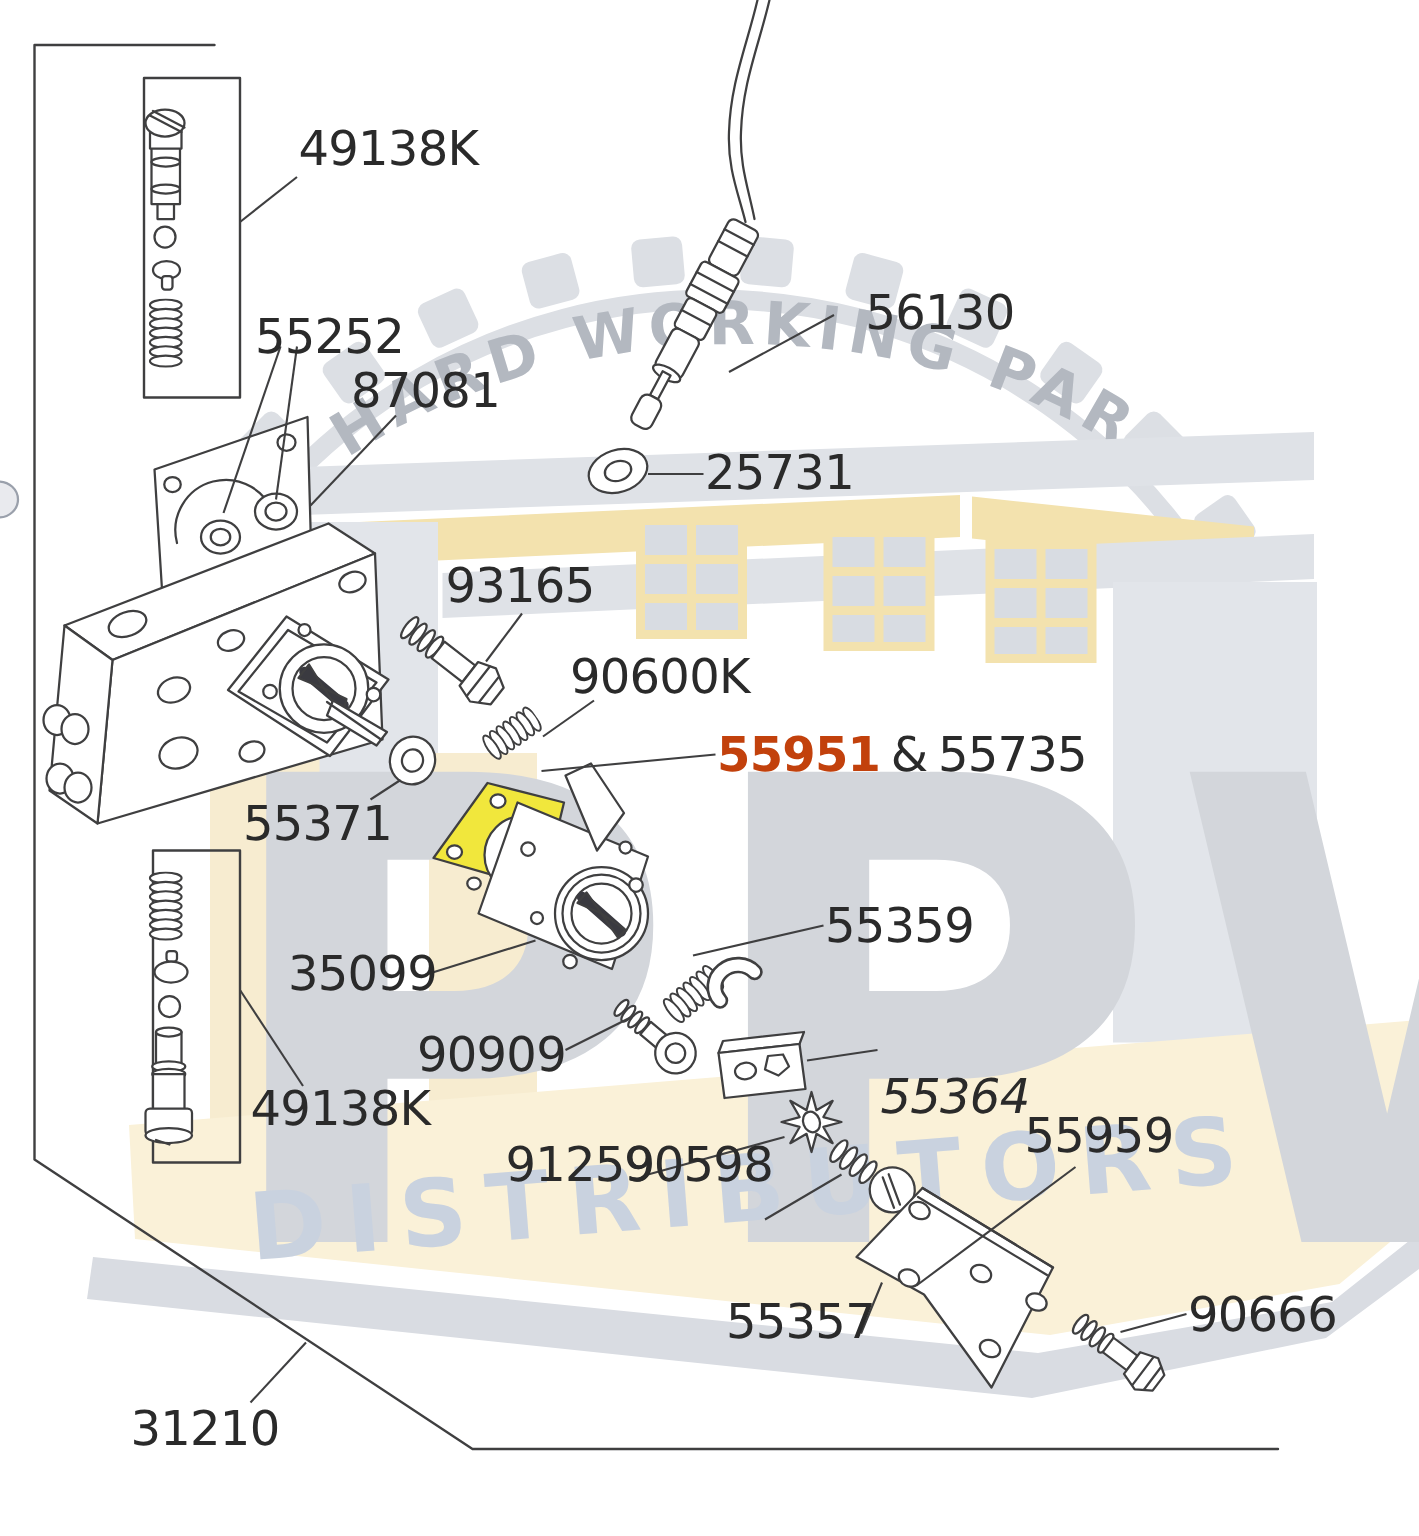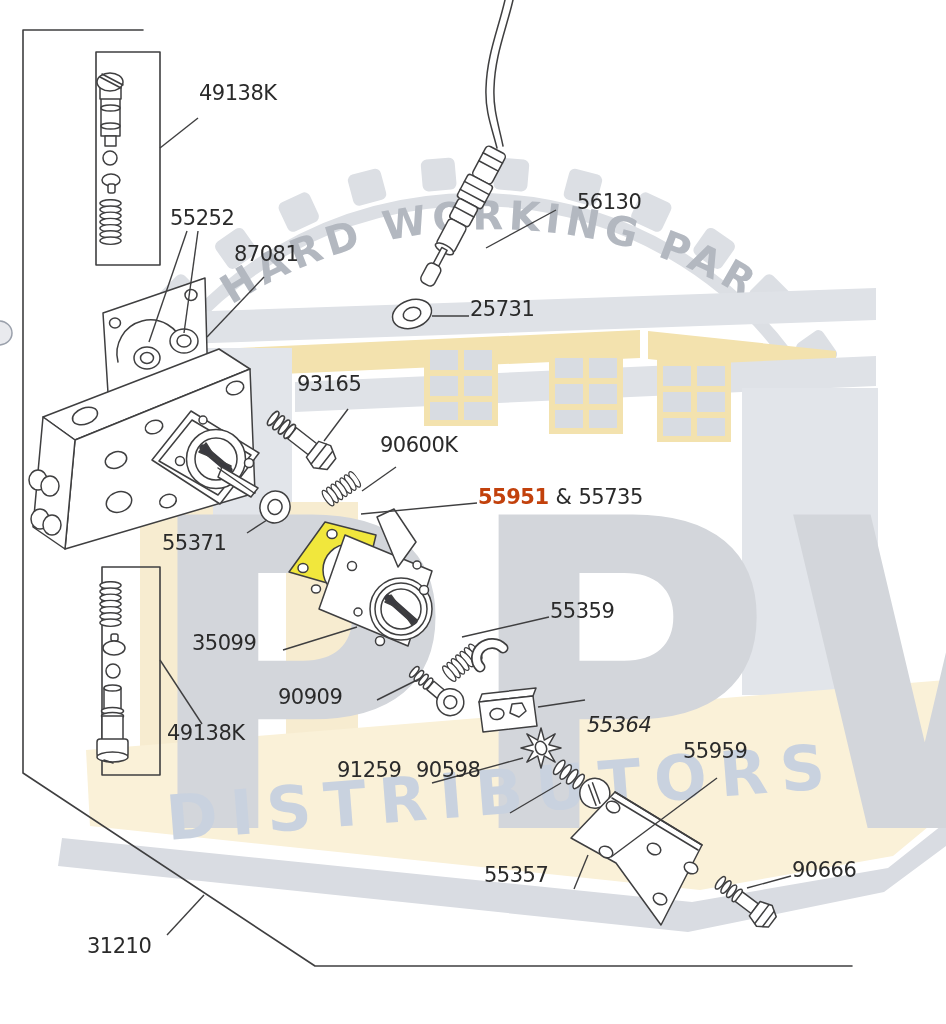--- a/index.html
+++ b/index.html
@@ -1,19 +1,19 @@
 <!DOCTYPE html>
 <html><head>
 <meta charset="utf-8">
 <style>
   html,body{margin:0;padding:0;background:#fff;}
   #stage{position:relative;width:946px;height:1024px;overflow:hidden;background:#fff;
          font-family:"DejaVu Sans","Liberation Sans",sans-serif;}
   #stage svg{position:absolute;left:0;top:0;}
-  .lbl{position:absolute;font-size:21px;line-height:1;color:#2a2a2a;white-space:nowrap;
+  .lbl{position:absolute;font-size:32px;line-height:1;color:#2a2a2a;white-space:nowrap;
        letter-spacing:-0.5px;}
   .hl-num{color:#c2410c;font-weight:bold;}
   .sep{margin:0 7px;}
   
   #L0{left:199px;top:83px;}   #L1{left:170px;top:208px;}  #L2{left:234px;top:244px;}
   #L3{left:557px;top:192px;margin-left:20px;}  #L4{left:470px;top:299px;}  #L5{left:297px;top:374px;}
   #L6{left:380px;top:435px;}  #L7{left:162px;top:533px;}  #L8{left:192px;top:633px;}
   #L9{left:550px;top:601px;}  #L10{left:278px;top:687px;} #L11{left:587px;top:715px;font-style:italic;}
   #L12{left:167px;top:723px;} #L13{left:337px;top:760px;} #L14{left:416px;top:760px;}
   #L15{left:683px;top:741px;} #L16{left:484px;top:865px;} #L17{left:792px;top:860px;}

